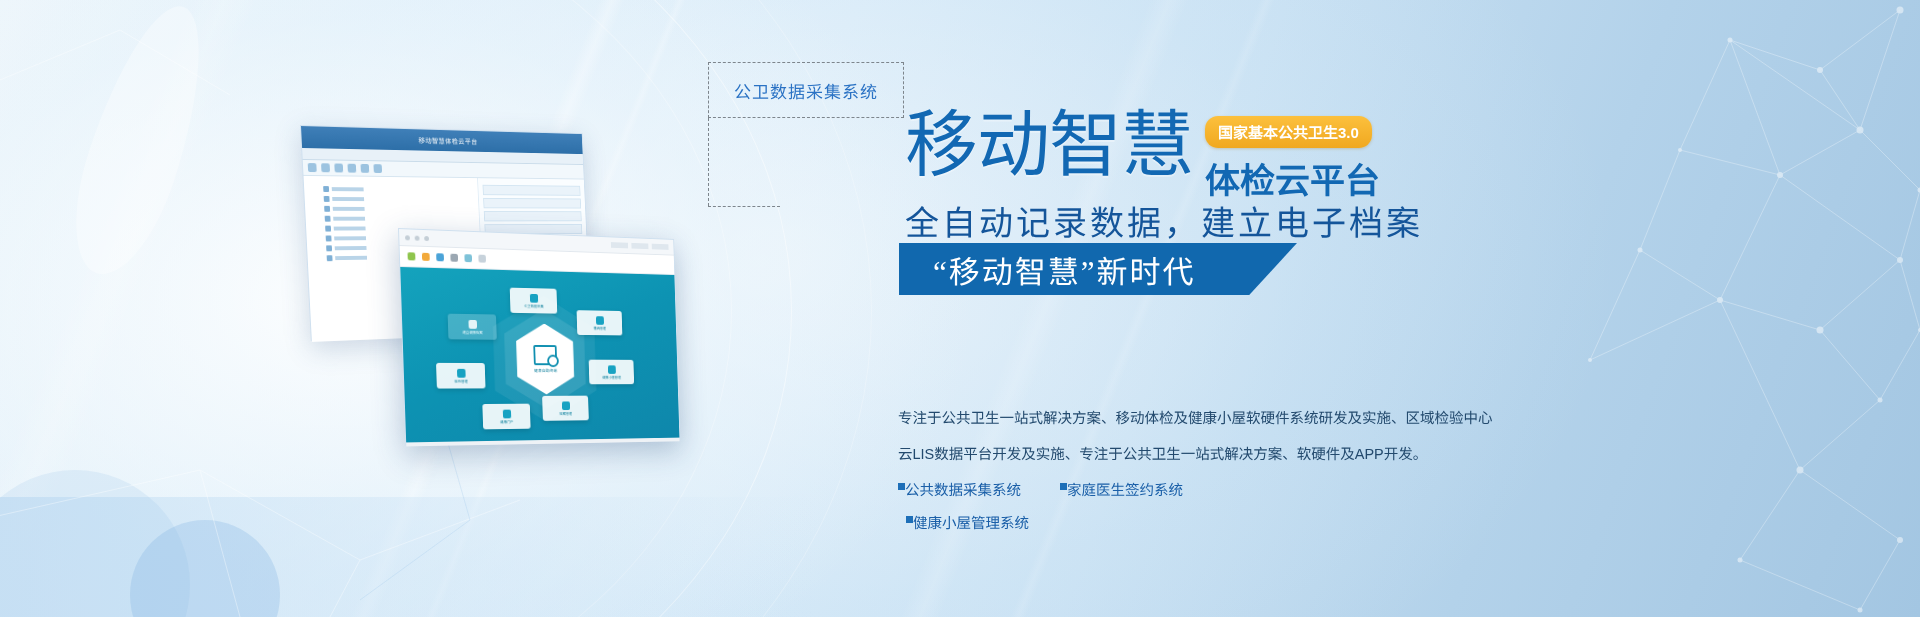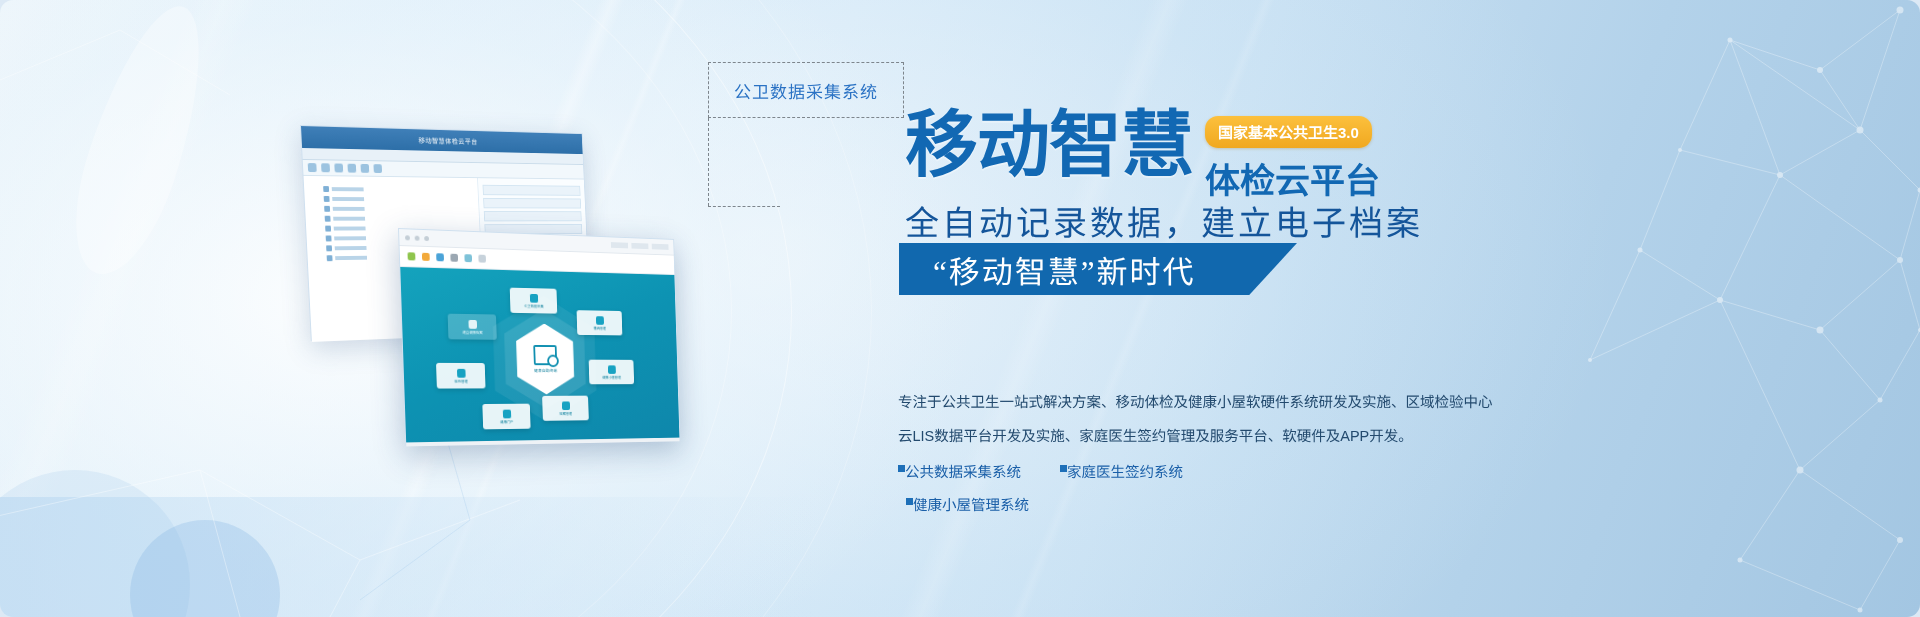--- a/index.html
+++ b/index.html
@@ -8,21 +8,20 @@
     width:1920px;height:617px;overflow:hidden;
     font-family:"Liberation Sans","DejaVu Sans",sans-serif;
     background:#dce9f5;
   }
   #banner{
     position:relative;width:1920px;height:617px;overflow:hidden;
     background:
       radial-gradient(ellipse 900px 620px at 330px 300px, rgba(255,255,255,.85) 0%, rgba(236,246,252,.45) 45%, rgba(216,235,248,0) 72%),
       radial-gradient(ellipse 1100px 700px at 760px 260px, rgba(255,255,255,.55) 0%, rgba(222,240,251,.25) 50%, rgba(205,228,245,0) 78%),
       linear-gradient(110deg,#eef6fb 0%,#e2f0fa 18%,#d4e8f7 40%,#c6dff2 60%,#b3d2ea 78%,#a3c6e2 100%);
-    border-radius: 13px;
   }
 
   
   .bg-layer{position:absolute;inset:0;pointer-events:none;}
   .net-right{
     position:absolute;right:0;top:0;width:660px;height:617px;
     opacity:.55;
   }
   .sweep{
     position:absolute;pointer-events:none;
@@ -159,21 +158,21 @@
   .n6{left:34px;top:96px;}
   .n7{left:48px;top:46px;}
   .shot-front .fstatus{height:4px;background:#eef2f6;}
 
   
   .headline{position:absolute;left:905px;top:0;width:600px;}
   .h-row1{
     position:absolute;left:0;top:108px;display:flex;align-items:flex-start;
   }
   .big{
-    font-size:73px;line-height:74px;font-weight:bold;color:#1268b3;
+    font-size:73px;line-height:74px;font-weight:normal;color:#1268b3;
     letter-spacing:-1px;white-space:nowrap;
     text-shadow:0 2px 0 rgba(255,255,255,.35);
   }
   .badge{
     margin-left:12px;margin-top:8px;
     background:linear-gradient(180deg,#fcc03d,#f0a81f);
     color:#fff;font-size:15px;font-weight:bold;
     padding:5px 13px 6px;border-radius:13px;white-space:nowrap;
     box-shadow:0 1px 3px rgba(160,110,10,.28);
   }
@@ -194,21 +193,21 @@
     display:flex;align-items:center;
   }
   .ribbon span{
     color:#fff;font-size:31px;letter-spacing:2px;padding-left:34px;white-space:nowrap;
     font-family:"Liberation Serif","DejaVu Serif",serif;
   }
 
   
   .copy{position:absolute;left:898px;top:392px;width:580px;}
   .copy p{
-    margin:0 0 14px 0;font-size:14.5px;color:#234a6e;line-height:20px;white-space:nowrap;
+    margin:16px 0 14px 0;font-size:14.5px;color:#234a6e;line-height:20px;white-space:nowrap;
   }
   .bullets{
     display:grid;grid-template-columns:150px auto;gap:12px 10px;margin-top:2px;
   }
   .bullet{display:flex;align-items:flex-start;white-space:nowrap;}
   .bullet .dot{
     width:7px;height:7px;background:#1d6fb8;margin-top:5px;flex:0 0 auto;
   }
   .bullet .btxt{font-size:14.5px;color:#1a5fa8;}
   .bullets .r2a{padding-left:2px;}
@@ -418,21 +417,21 @@
     </div>
     <div class="sub1">体检云平台</div>
     <div class="sub2">全自动记录数据，建立电子档案</div>
     <div class="ribbon">
       <span>“移动智慧”新时代</span>
     </div>
   </div>
 
   <div class="copy">
     <p>专注于公共卫生一站式解决方案、移动体检及健康小屋软硬件系统研发及实施、区域检验中心</p>
-    <p>云LIS数据平台开发及实施、家庭医生签约管理及服务平台、软硬件及APP开发。</p>
+    <p>云LIS数据平台开发及实施、专注于公共卫生一站式解决方案、软硬件及APP开发。</p>
     <div class="bullets">
       <div class="bullet">
         <span class="dot"></span>
         <span class="btxt">公共数据采集系统</span>
       </div>
       <div class="bullet r2a">
         <span class="dot"></span>
         <span class="btxt">家庭医生签约系统</span>
       </div>
       <div class="bullet r2b">

